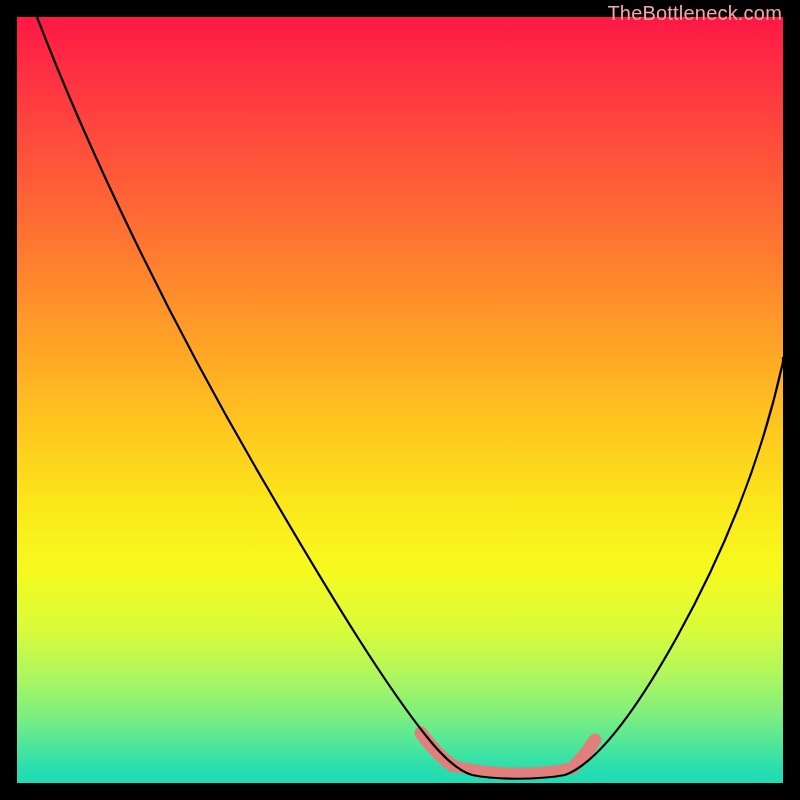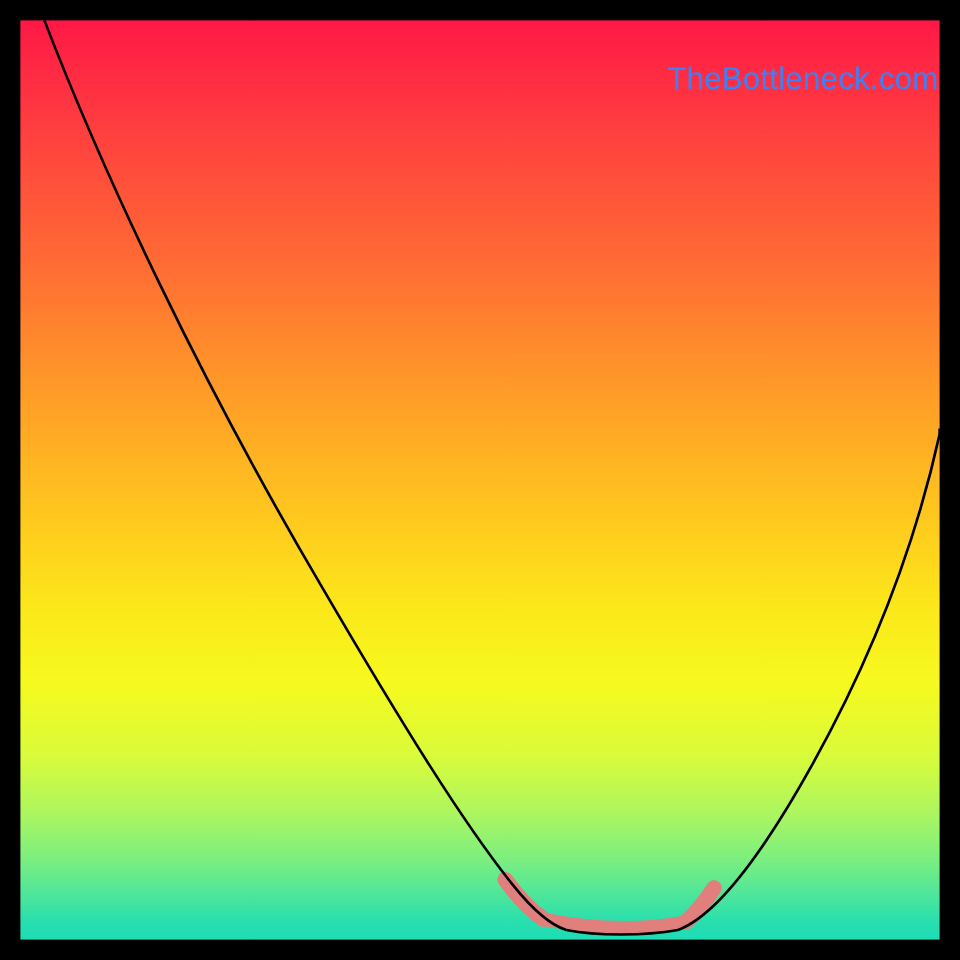--- a/index.html
+++ b/index.html
@@ -34,26 +34,25 @@
       #4fe69a 95%,
       #29dfae 98%,
       #1edcb5 100%
     );
   }
 
   .attribution {
     position: absolute;
     top: 2px;
     right: 18px;
-    color: #3b82f6;
-    font-size: 26px;
+    color: #fca5a5;
+    font-size: 20px;
     font-weight: 400;
     letter-spacing: 0.2px;
     font-family: Arial, Helvetica, sans-serif;
-    margin-top: 48px;
   }
 
   svg.curves {
     position: absolute;
     left: 0; top: 0;
     width: 766px;
     height: 766px;
     overflow: visible;
   }
 

